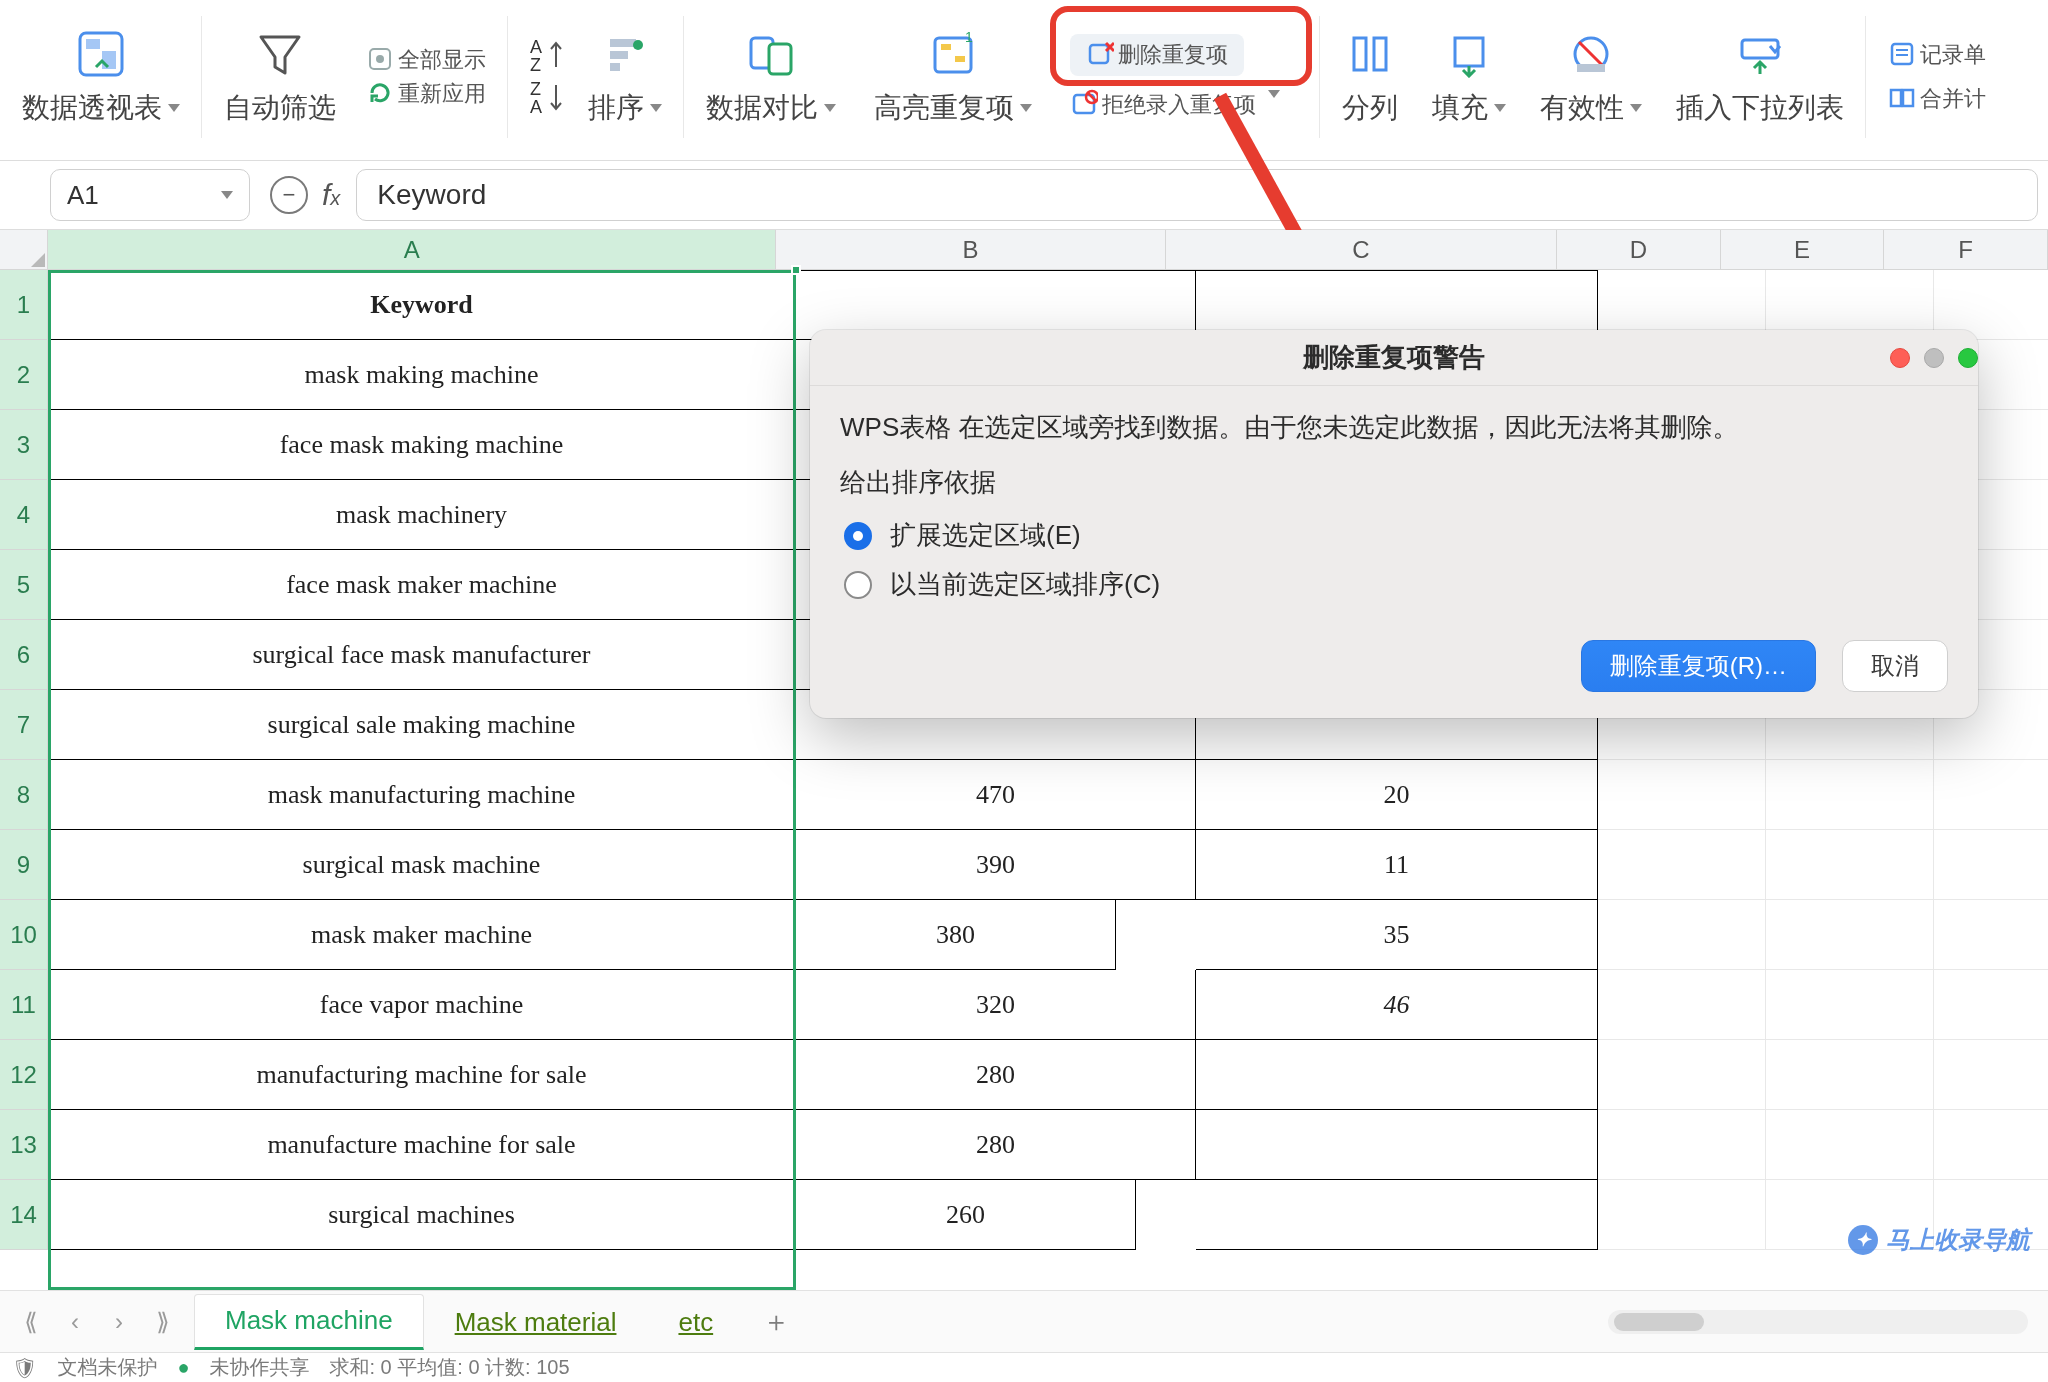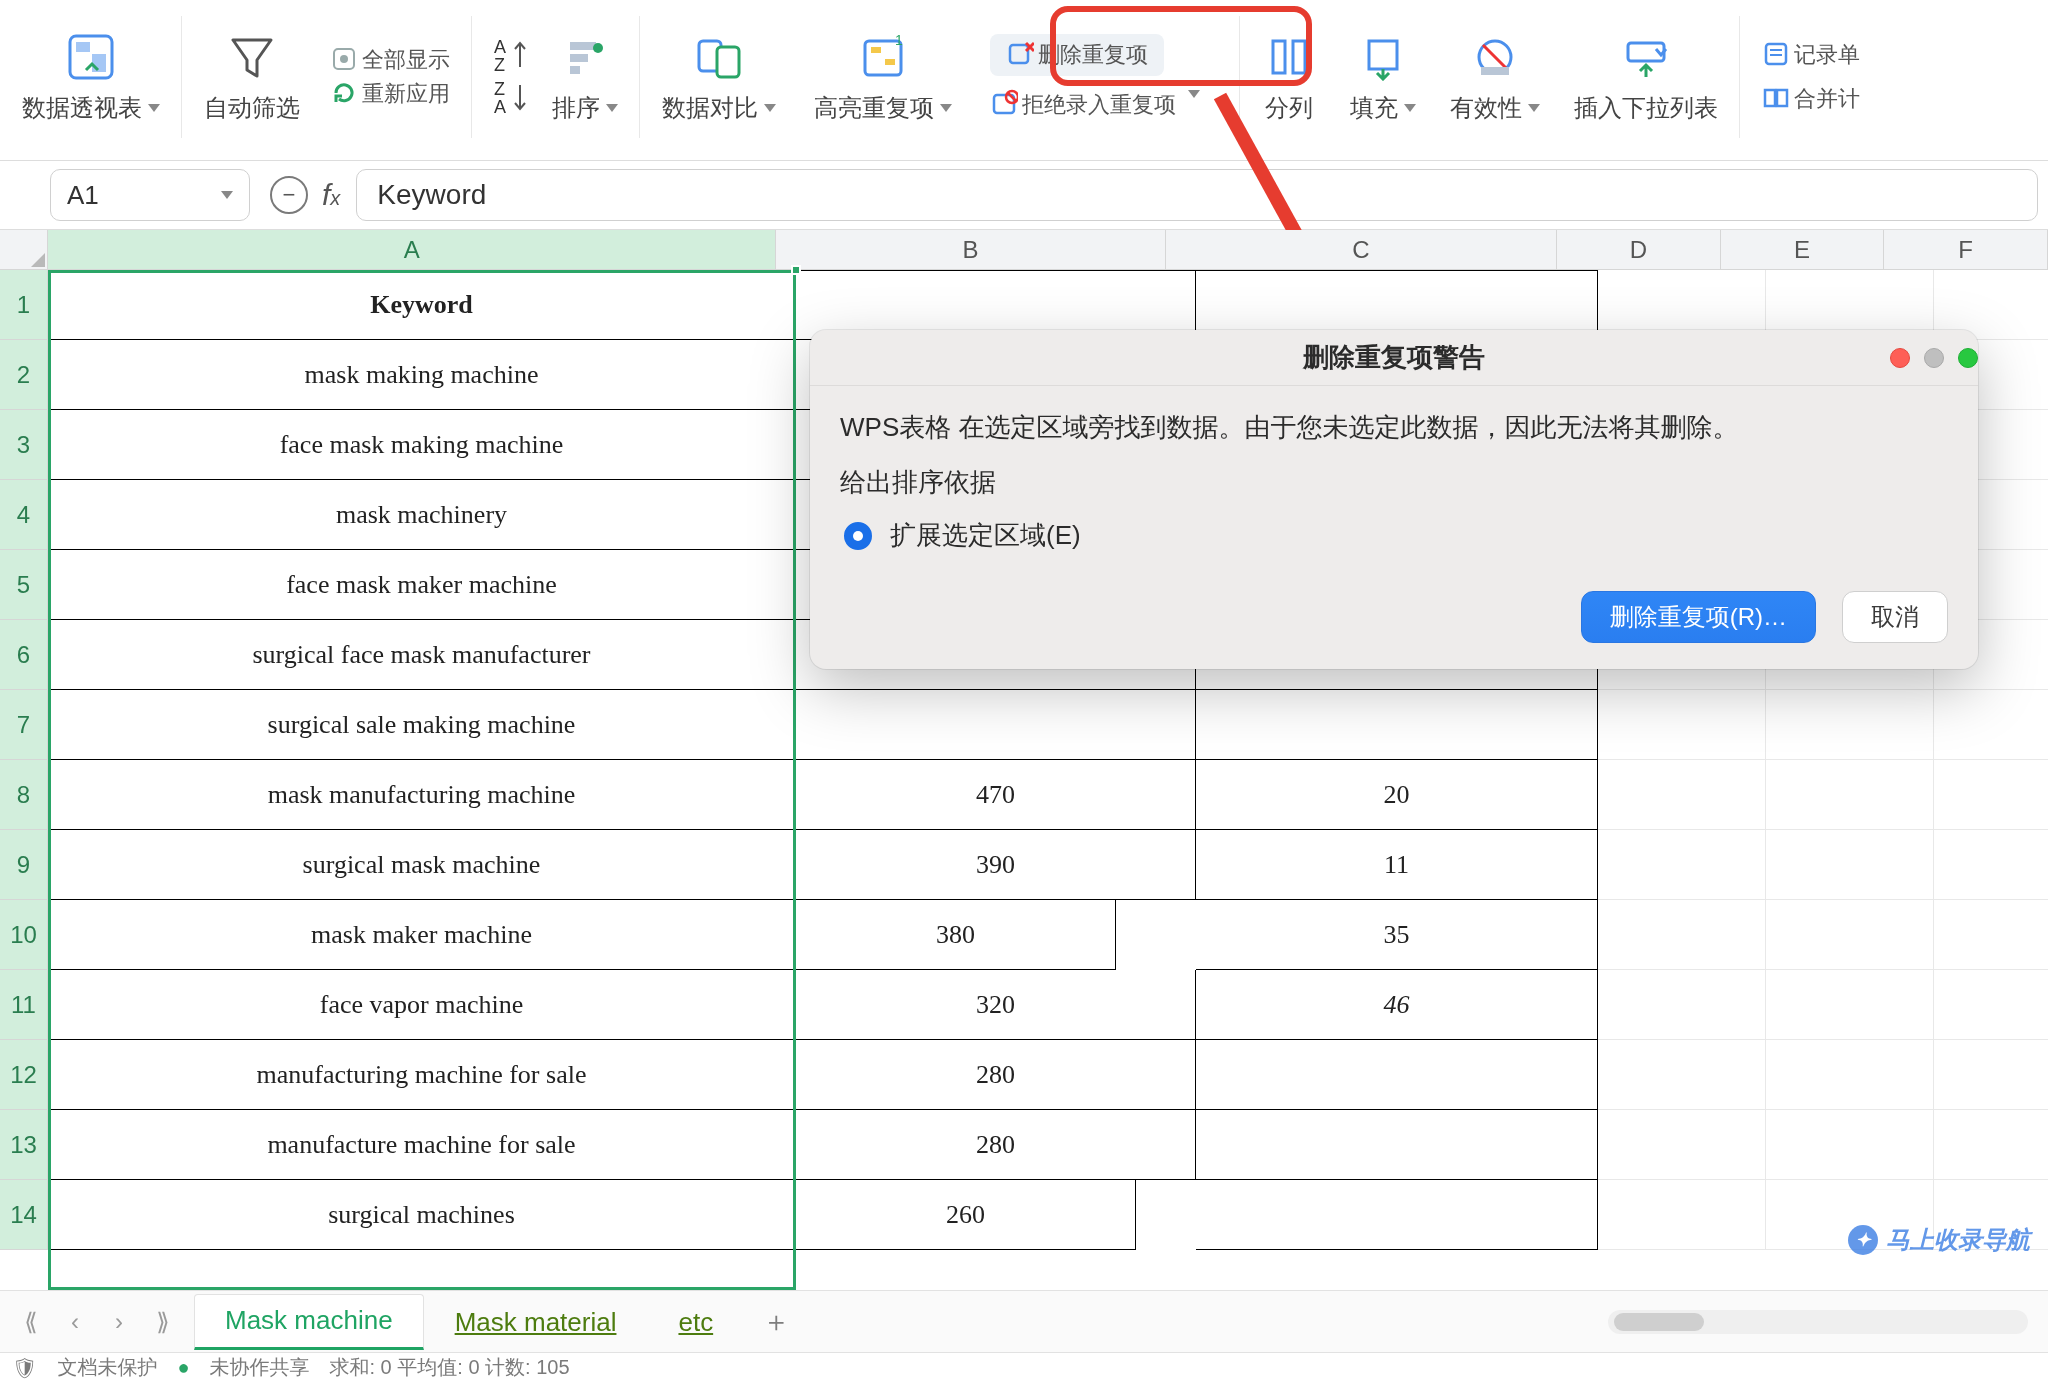--- a/index.html
+++ b/index.html
@@ -5,21 +5,21 @@
   * { box-sizing: border-box; margin: 0; padding: 0; }
   html, body { width: 2048px; height: 1382px; overflow: hidden; font-family: "PingFang SC", "Helvetica Neue", Arial, sans-serif; background: #fff; }
   body { position: relative; color: #333; }
 
   
   .ribbon { display: flex; align-items: stretch; height: 160px; padding: 0 0 6px 0; background: #fff; }
   .rgroup { display: flex; flex-direction: column; align-items: center; justify-content: center; padding: 0 22px; position: relative; }
   .rgroup.divide::after { content: ""; position: absolute; right: 0; top: 16px; bottom: 16px; width: 1px; background: #e8e8e8; }
   .stack { display: flex; flex-direction: column; gap: 4px; align-items: flex-start; }
   .ribbon .icon-big { width: 54px; height: 54px; display: flex; align-items: center; justify-content: center; }
-  .ribbon .lbl-big { font-size: 24px; color: #444; margin-top: 8px; white-space: nowrap; display:flex; align-items:center; gap:6px; }
+  .ribbon .lbl-big { font-size: 28px; color: #444; margin-top: 8px; white-space: nowrap; display:flex; align-items:center; gap:6px; }
   .ribbon .line { display: flex; align-items: flex-start; gap: 4px; font-size: 22px; color: #555; white-space: nowrap; }
   .ribbon .line .mini-icon { width: 28px; height: 28px; display:flex; align-items:center; justify-content:center; }
   .drop-tri { width:0; height:0; border-left:6px solid transparent; border-right:6px solid transparent; border-top:8px solid #888; display:inline-block; }
   .sort-icon-box { display:flex; flex-direction:column; gap:6px; }
   .sort-mini { display:flex; align-items:center; gap:6px; }
   .sort-mini .letters { font-size:18px; line-height:1; }
   .vcol { display:flex; flex-direction:column; align-items:center; justify-content:center; }
 
   
   .highlight-box { position: absolute; border: 6px solid #e63c2f; border-radius: 18px; pointer-events: none; }
@@ -465,20 +465,24 @@
     </div>
     <div class="title">删除重复项警告</div>
   </div>
   <div class="body">
     <div style="line-height:1.5;">WPS表格 在选定区域旁找到数据。由于您未选定此数据，因此无法将其删除。</div>
     <div class="caption">给出排序依据</div>
     <div class="radio-row">
       <div class="radio-outer checked"></div>
       <span>扩展选定区域(E)</span>
     </div>
+    <div class="radio-row">
+      <div class="radio-outer"></div>
+      <span>以当前选定区域排序(C)</span>
+    </div>
     <div class="btn-row">
       <div class="btn primary">
           <span>删除重复项(R)…</span>
         </div>
       <div class="btn secondary">
           <span>取消</span>
         </div>
     </div>
   </div>
 </div>

